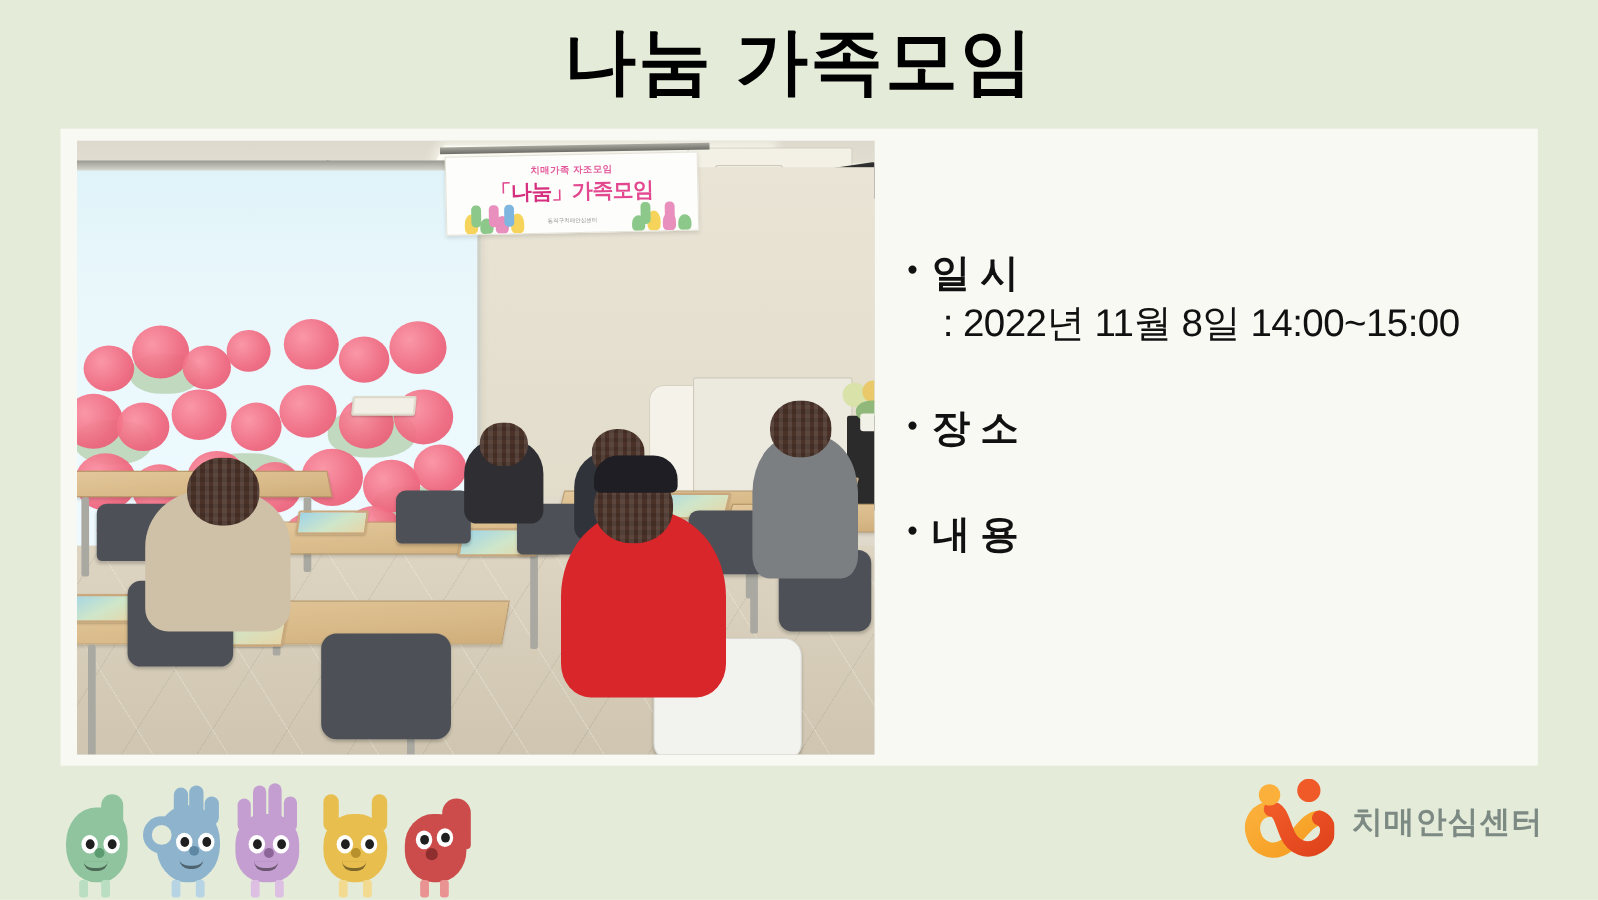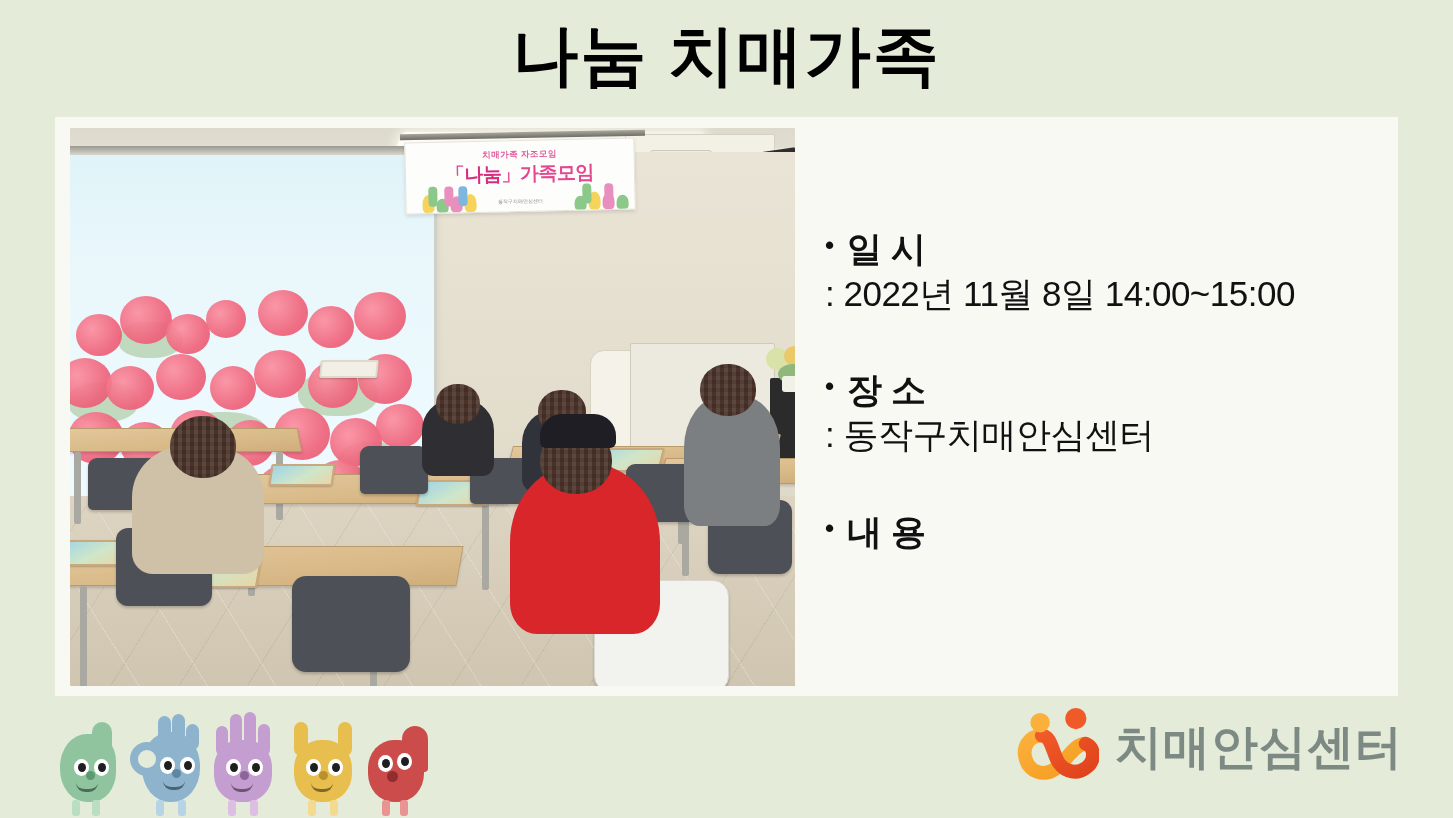--- a/index.html
+++ b/index.html
@@ -233,20 +233,21 @@
   .info-label {
     display:flex; align-items:flex-start;
     font-size:35px; font-weight:bold; color:#111;
     line-height:1.25; letter-spacing:-.3px;
   }
   .info-bullet {
     width:22px; flex:0 0 22px;
     font-size:26px; line-height:1.45; color:#111;
   }
   .info-value {
+    margin-left:32px;
     font-size:35px; color:#111;
     line-height:1.3; letter-spacing:-.5px;
     white-space:nowrap;
   }
 
   
   .footer {
     position:absolute;
     left:0; top:696px; width:1453px; height:122px;
   }
@@ -273,33 +274,33 @@
     border-radius:0 0 14px 14px;
   }
 
   .brand {
     position:absolute; right:50px; top:12px;
     display:flex; align-items:center; gap:16px;
   }
   .brand-mark { width:82px; height:78px; flex:0 0 82px; }
   .brand-text { display:flex; flex-direction:column; justify-content:center; }
   .brand-name {
-    font-size:47px; font-weight:bold; color:#7d8a84;
+    font-size:28px; font-weight:bold; color:#7d8a84;
     letter-spacing:1px; line-height:1.1;
   }
   .brand-sub {
     font-size:19px; color:#8b958c; letter-spacing:.5px;
     margin-top:5px; line-height:1.1;
   }
 </style>
 </head>
 <body>
 
 <div class="title-bar">
-  <div class="title-text">나눔 치매가족</div>
+  <div class="title-text">나눔 가족모임</div>
 </div>
 
 <div class="content-card">
 
   <div class="photo-frame">
     <div class="photo">
 
       <div class="ph-ceiling"></div>
       <div class="ph-ceiling-light"></div>
       <div class="ph-ceiling-light2"></div>
@@ -444,21 +445,20 @@
         <span>일 시</span>
       </div>
       <div class="info-value">: 2022년 11월 8일 14:00~15:00</div>
     </div>
 
     <div class="info-item">
       <div class="info-label">
         <span class="info-bullet">•</span>
         <span>장 소</span>
       </div>
-      <div class="info-value">: 동작구치매안심센터</div>
     </div>
 
     <div class="info-item">
       <div class="info-label">
         <span class="info-bullet">•</span>
         <span>내 용</span>
       </div>
     </div>
 
   </div>

